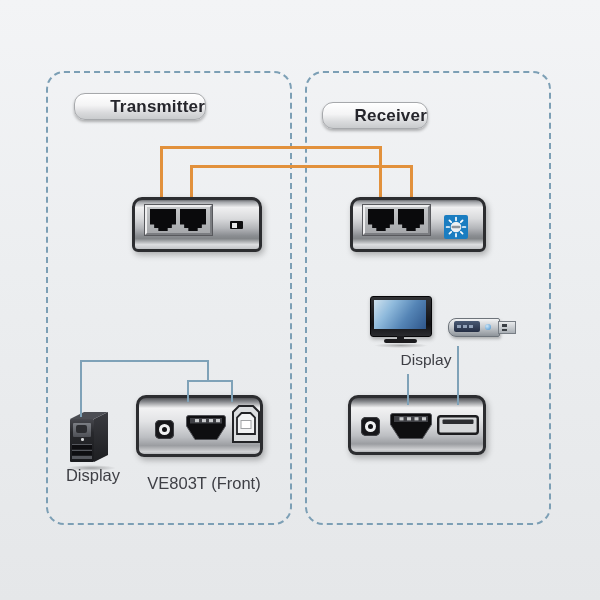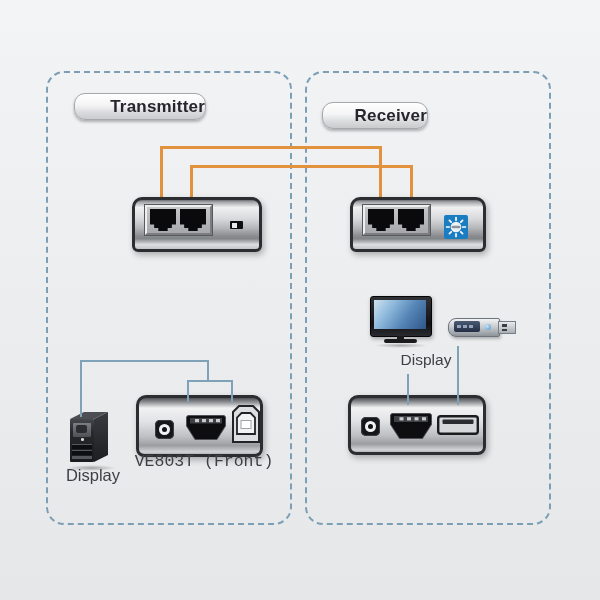--- a/index.html
+++ b/index.html
@@ -222,21 +222,21 @@
       </svg>
     </div>
     <div style="position:absolute;left:93px;top:7px;">
       <svg width="28" height="38" viewBox="0 0 28 38">
         <path d="M7,1 H21 L27,7 V37 H1 V7 Z" fill="#dcdee0" stroke="#222326" stroke-width="2"></path>
         <path d="M9.5,8 H18.5 L23,12.5 V29 H5 V12.5 Z" fill="#f2f3f4" stroke="#222326" stroke-width="1.8"></path>
         <rect x="9" y="15.5" width="10" height="8" fill="#ffffff" stroke="#9fa1a4" stroke-width="1"></rect>
       </svg>
     </div>
   </div>
-  <div class="label lbl-dev" style="left:130px;top:452px;width:148px;font-family:Liberation Mono, monospace;">VE803T (Front)</div>
+  <div class="label lbl-dev" style="left:130px;top:474px;width:148px;">VE803T (Front)</div>
 
   <div class="dev dev-front" style="left:348px;top:395px;width:132px;height:54px;">
     <div class="pjack" style="left:10px;top:19px;">
         <i></i>
       </div>
     <div style="position:absolute;left:39px;top:15px;">
       <svg width="42" height="26" viewBox="0 0 42 26">
         <path d="M3,0.5 H39 C41,0.5 41.5,1.5 41.5,3 V11.5 L32.5,25.5 H9.5 L0.5,11.5 V3 C0.5,1.5 1,0.5 3,0.5 Z" fill="#0e0e10" stroke="#505156" stroke-width="1"></path>
         <path d="M4,3 H38 V9 H4 Z" fill="#3f4045"></path>
         <g fill="#c8cacc">

